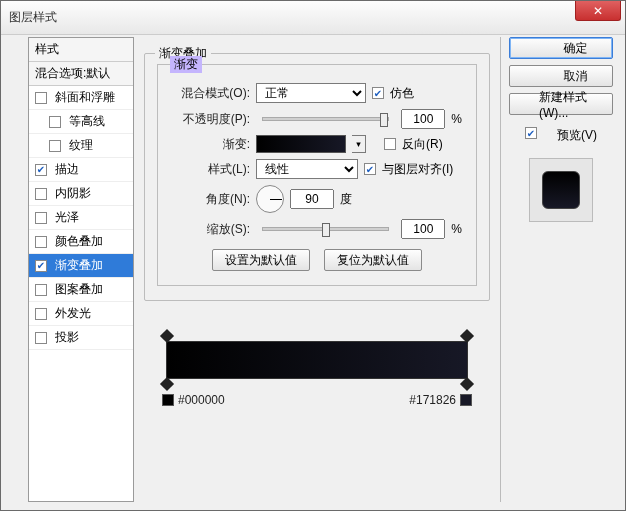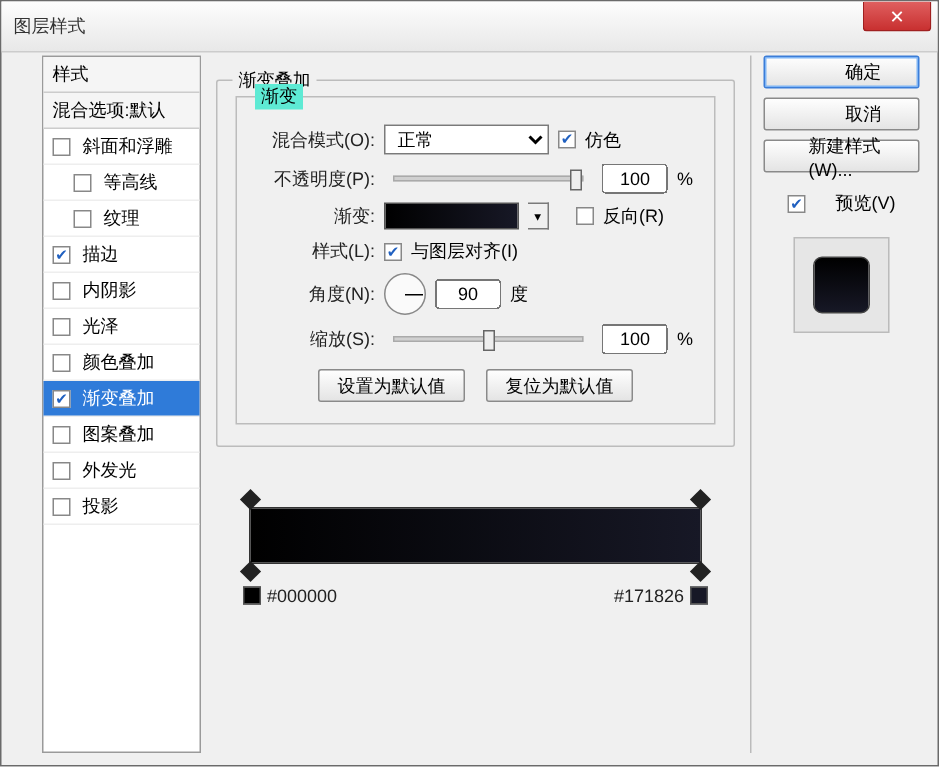--- a/index.html
+++ b/index.html
@@ -18,21 +18,21 @@
   .left-item.indent { padding-left: 20px; }
   .left-item.selected { background: #2f7bd9; color: #fff; }
   .cb { width: 12px; height: 12px; border: 1px solid #888; background:#fff; display:inline-flex; align-items:center; justify-content:center; font-size:10px; color:#2060c0; flex-shrink:0; }
   .cb.checked::after { content:"✔"; }
 
   
   .mid { flex: 1; position: relative; padding: 6px 10px 6px 10px; border-right: 1px solid #bbb; margin-right:4px;}
   .group { border: 1px solid #bcbcbc; border-radius: 2px; padding: 10px 12px 14px 12px; position: relative; margin-top: 10px; }
   .group > .legend { position: absolute; top: -9px; left: 10px; background: #f0f0f0; padding: 0 4px; }
   .inner-group { border: 1px solid #bcbcbc; padding: 12px 14px 14px 14px; position: relative; }
-  .inner-group > .legend { position: absolute; top: -9px; left: 12px; background:#5eead4; padding:0 4px; }
+  .inner-group > .legend { position: absolute; top: -9px; left: 12px; background:#c4b5fd; padding:0 4px; }
   .row { display:flex; align-items:center; margin: 6px 0; gap:6px; }
   .lbl { width: 78px; text-align: right; color:#222; }
   select, input[type=text] { height: 20px; border: 1px solid #7a7a7a; background:#fff; padding: 0 4px; }
   .sel-wide { width: 110px; }
   .sel-med { width: 102px; }
   .grad-swatch { width: 90px; height: 18px; border:1px solid #555; background: linear-gradient(90deg,#000,#171826); display:inline-block; }
   .dd { width: 14px; height:18px; border:1px solid #7a7a7a; border-left:none; display:inline-flex; align-items:center; justify-content:center; font-size:9px; }
   .slider { flex:1; height: 4px; background:#d0d0d0; border:1px solid #aaa; position:relative; margin:0 6px; }
   .slider .thumb { position:absolute; top:-5px; width:8px; height:14px; background:#eee; border:1px solid #666; }
   .numbox { width: 44px; height:20px; text-align:center; }
@@ -46,21 +46,21 @@
   .grad-bar { height: 38px; border:1px solid #333; background: linear-gradient(90deg,#000 0%, #171826 100%); margin: 0 22px; }
   .stop-top { position:absolute; top:-10px; width:10px; height:10px; background:#222; transform: rotate(45deg); }
   .stop-bot { position:absolute; bottom:-10px; width:10px; height:10px; background:#222; transform: rotate(45deg); }
   .stop-lbl { position:absolute; bottom:-28px; color:#222; display:flex; align-items:center; gap:4px; }
   .swatch-sm { width:12px; height:12px; border:1px solid #555; display:inline-block; }
 
   
   .right { width: 112px; padding: 0 4px; display:flex; flex-direction:column; gap:6px; }
   .rbtn { width:100%; height:22px; border:1px solid #8a8a8a; background:linear-gradient(#fefefe,#e4e4e4); border-radius:2px; display:flex; align-items:center; justify-content:center;padding-left:29px; }
   .rbtn.primary { border:1px solid #3b7dd8; box-shadow: 0 0 0 1px #7fb5f5 inset; }
-  .preview-row { margin-top:6px; display:flex; align-items:center; gap:20px; justify-content:center;}
+  .preview-row { margin-top:6px; display:flex; gap:20px; justify-content:center;}
   .preview-box { width:64px; height:64px; border:1px solid #bbb; background:#e6e6e6; margin: 8px auto 0; display:flex; align-items:center; justify-content:center; }
   .preview-inner { width:38px; height:38px; border-radius:6px; background: linear-gradient(#000,#171826); border:1px solid #444; }
 </style>
 </head>
 <body>
 
 <div class="window">
   <div class="titlebar">
     <span class="title">图层样式</span>
     <div class="close-btn">
@@ -146,20 +146,21 @@
             <span class="lbl">渐变:</span>
             <span class="grad-swatch"></span>
               <span class="dd">▾</span>
             <span style="width:6px"></span>
             <span class="cb"></span>
             <span>反向(R)</span>
           </div>
 
           <div class="row">
             <span class="lbl">样式(L):</span>
+            <select class="sel-med"><option>线性</option></select>
             <span class="cb checked"></span>
             <span>与图层对齐(I)</span>
           </div>
 
           <div class="row">
             <span class="lbl">角度(N):</span>
             <span class="angle"></span>
             <input class="numbox" value="90" style="">
             <span>度</span>
           </div>

